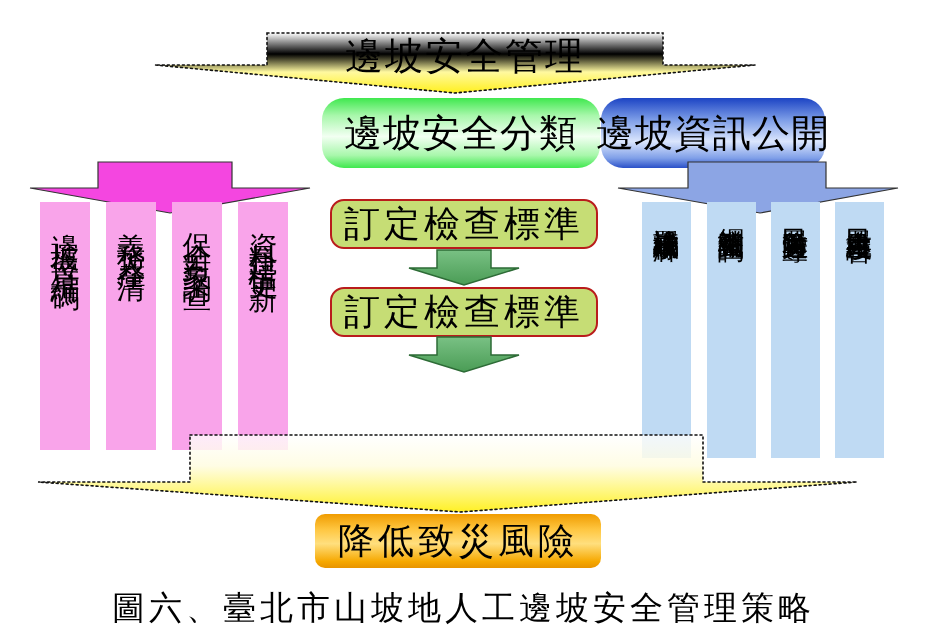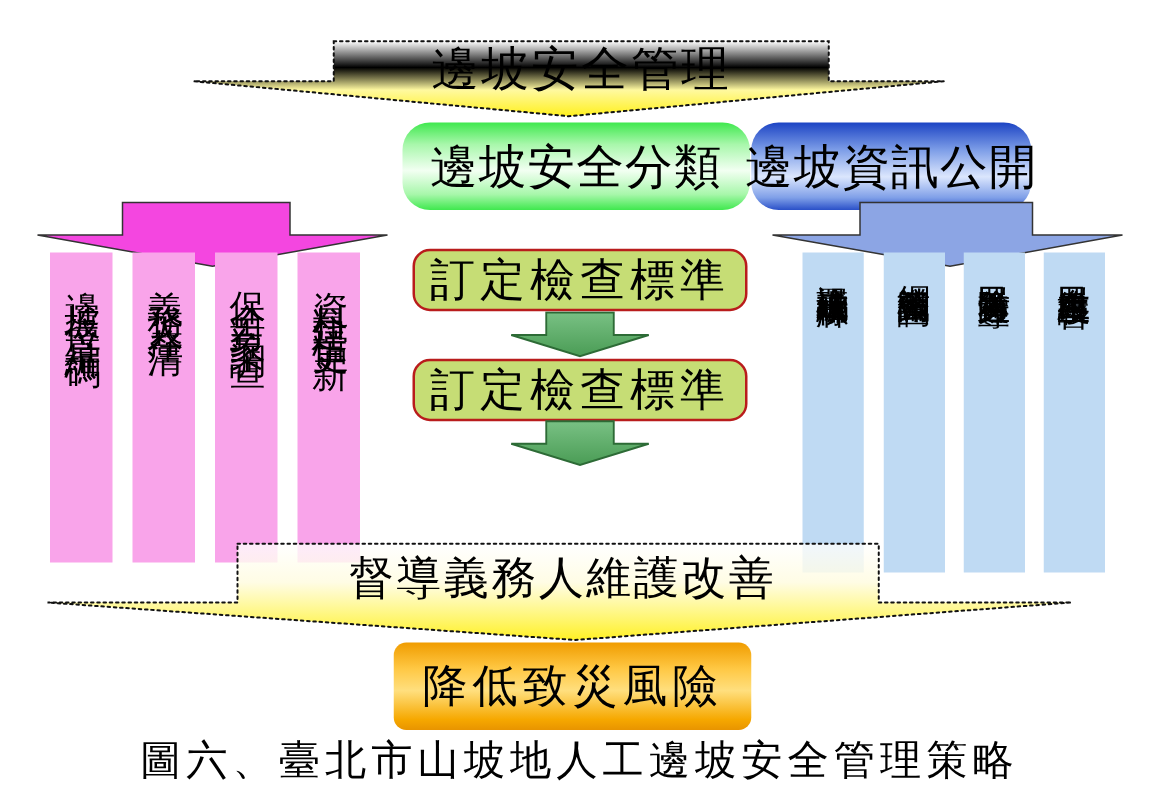--- a/index.html
+++ b/index.html
@@ -45,21 +45,21 @@
   
   .step{
     position:absolute;left:330px;width:268px;height:50px;border-radius:14px;
     border:2px solid #b91c1c;background:#c6dd75;box-sizing:border-box;
     display:flex;align-items:center;justify-content:center;
     font-size:36px;letter-spacing:4px;white-space:nowrap;line-height:1.0;
   }
   .step.final{background:#6fbfb4;border-color:#2e4a44;}
   
   .result{
-    position:absolute;left:315px;top:514px;width:286px;height:70px;border-radius:10px;
+    position:absolute;left:315px;top:514px;width:286px;height:54px;border-radius:10px;
     background:linear-gradient(180deg,#f09c00 0%,#ffc844 30%,#ffdf7e 55%,#f6a800 88%,#e89400 100%);
     display:flex;align-items:center;justify-content:center;
     font-size:36px;letter-spacing:4px;white-space:nowrap;
   }
   
   .caption{
     position:absolute;left:0;top:586px;width:927px;text-align:center;
     font-size:33px;letter-spacing:4px;white-space:nowrap;
   }
 </style>
@@ -134,19 +134,18 @@
   <div class="bar blue" style="left:771px">
     <span>民眾防災避難宣導</span>
   </div>
   <div class="bar blue" style="left:835px">
     <span>民眾自主維護改善</span>
   </div>
 
   <svg class="abs" style="left:30px;top:430px" width="835" height="88">
     <polygon points="160,5 673,5 673,52 827,52 430,82 8,52 160,52" fill="url(#gradYellowTrans)" stroke="#111" stroke-width="1.6" stroke-dasharray="2 3" stroke-linecap="round"></polygon>
   </svg>
-  <div class="banner-text" style="left:200px;top:444px;width:500px;font-size:36px;">督導義務人維護改善</div>
 
   <div class="result">降低致災風險</div>
 
   <div class="caption">圖六、臺北市山坡地人工邊坡安全管理策略</div>
 
 </div>
 
 </body></html>

